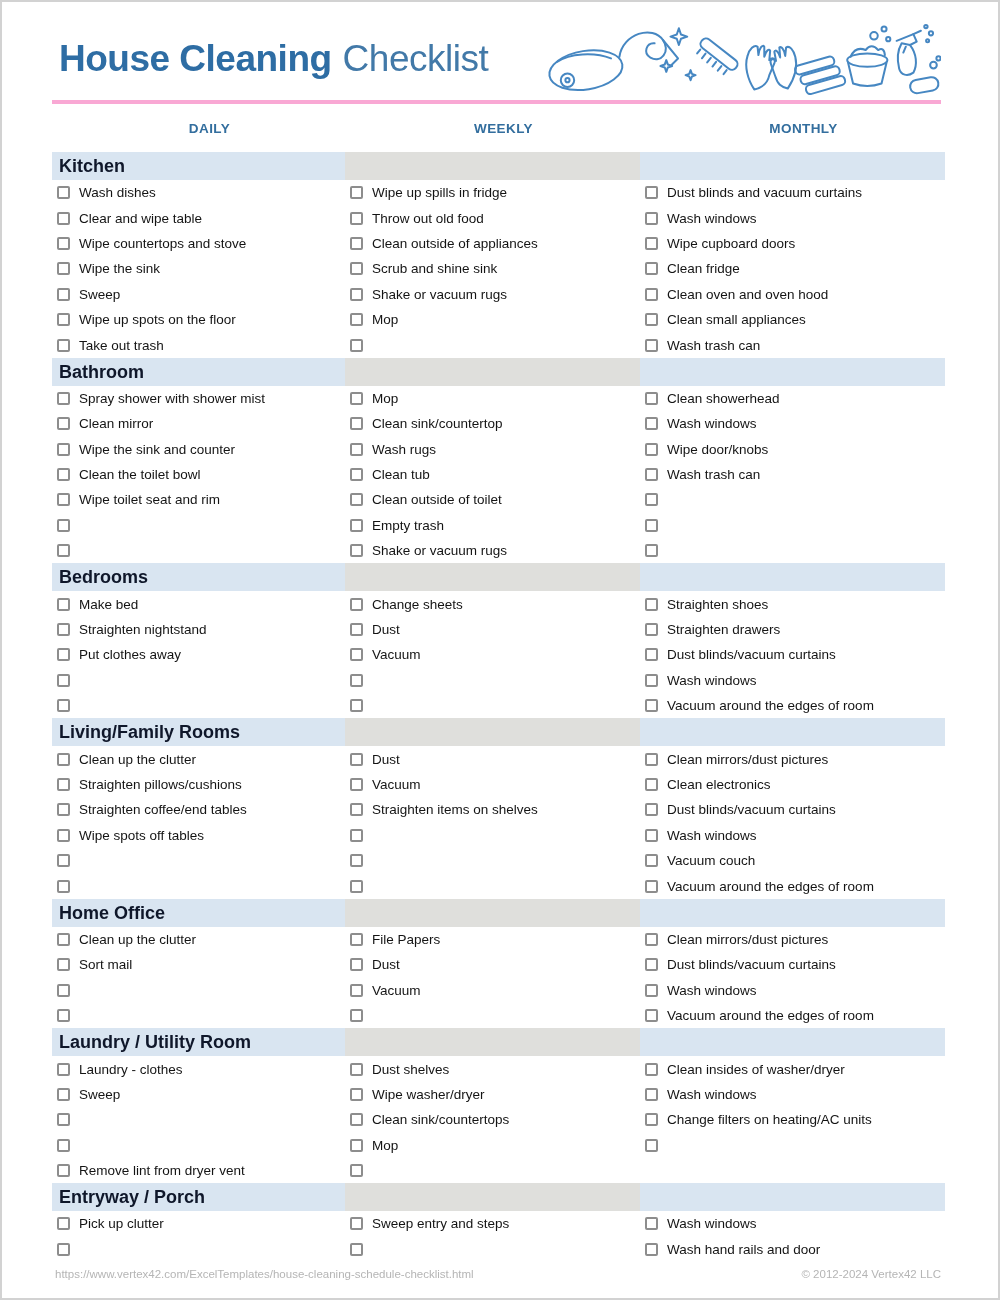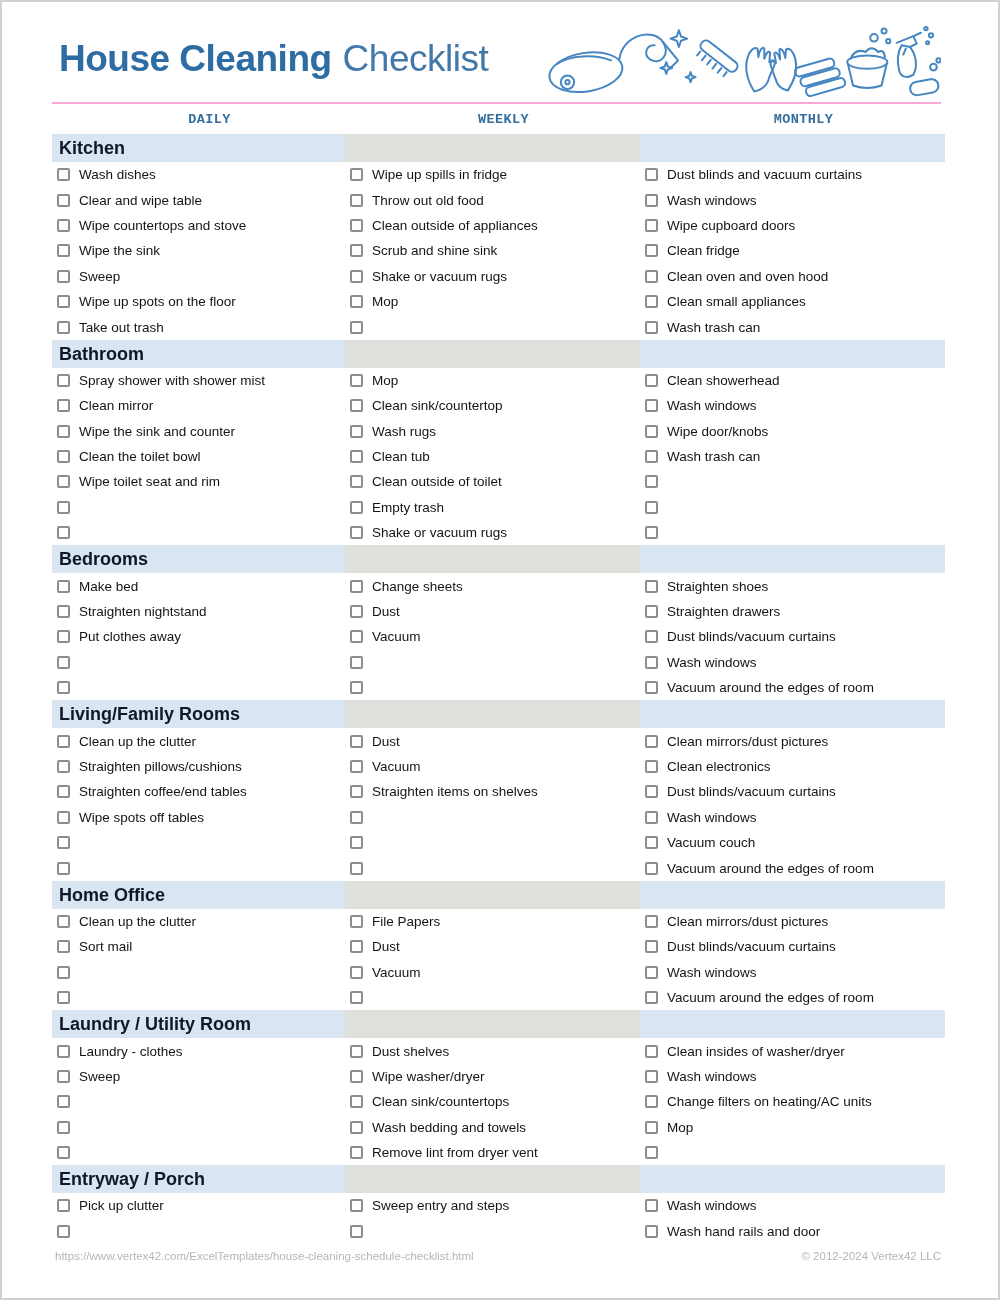--- a/index.html
+++ b/index.html
@@ -1,28 +1,28 @@
 <!DOCTYPE html>
 <html><head>
 <meta charset="utf-8">
 <style>
   * { margin:0; padding:0; box-sizing:border-box; }
   html,body { width:1000px; height:1300px; background:#fff; font-family:"Liberation Sans", sans-serif; }
   .page { position:relative; width:1000px; height:1300px; background:#fff; border:2px solid #d2d2d2; overflow:hidden; }
 
   
-  .header { position:relative; height:102px; margin:0 57px 0 50px; border-bottom:2px solid #f9a8d4; }
+  .header { position:relative; height:102px; margin:0 57px 0 50px; border-bottom:4px solid #f9a8d4; }
   .title { position:absolute; left:7px; top:36px; font-size:37px; letter-spacing:-0.5px; white-space:nowrap; }
   .t-bold  { font-weight:bold; color:#2e6da4; }
   .t-light { font-weight:normal; color:#4279a8; margin-left:11px; }
   .decor { position:absolute; right:0; bottom:0; width:402px; height:84px; }
   .decor * { fill:none; stroke:#4687c2; stroke-width:2.4; stroke-linecap:round; stroke-linejoin:round; }
 
   
-  .colheads { display:grid; grid-template-columns:293px 295px 305px; margin-left:50px; height:30px; align-items:center;font-family:Liberation Mono, monospace; }
+  .colheads { display:grid; grid-template-columns:293px 295px 305px; margin-left:50px; height:48px; align-items:center; }
   .colhead { text-align:center; font-weight:bold; font-size:13.5px; color:#336e9e; letter-spacing:.4px; padding-left:22px; }
 
   
   .sections { margin-left:50px; width:893px; }
   .section-grid { display:grid; grid-template-columns:293px 295px 305px; }
   .band { height:28px; }
   .band.blue { background:#d9e5f1; }
   .band.gray { background:#dfdfdc; }
   .section-title { display:inline-block; font-size:18px; font-weight:bold; color:#0f172a; line-height:28px; padding-left:7px; white-space:nowrap; }
   .cell { height:25.4px; display:flex; align-items:center; }
@@ -512,24 +512,20 @@
         <div class="cell">
           <span class="cb"></span>
           <span class="lbl">Change filters on heating/AC units</span>
         </div>
         <div class="cell">
           <span class="cb"></span>
           <span class="lbl"></span>
         </div>
         <div class="cell">
           <span class="cb"></span>
-          <span class="lbl">Wash bedding and towels</span>
-        </div>
-        <div class="cell">
-          <span class="cb"></span>
           <span class="lbl">Mop</span>
         </div>
         <div class="cell">
           <span class="cb"></span>
           <span class="lbl"></span>
         </div>
         <div class="cell">
           <span class="cb"></span>
           <span class="lbl">Remove lint from dryer vent</span>
         </div>

